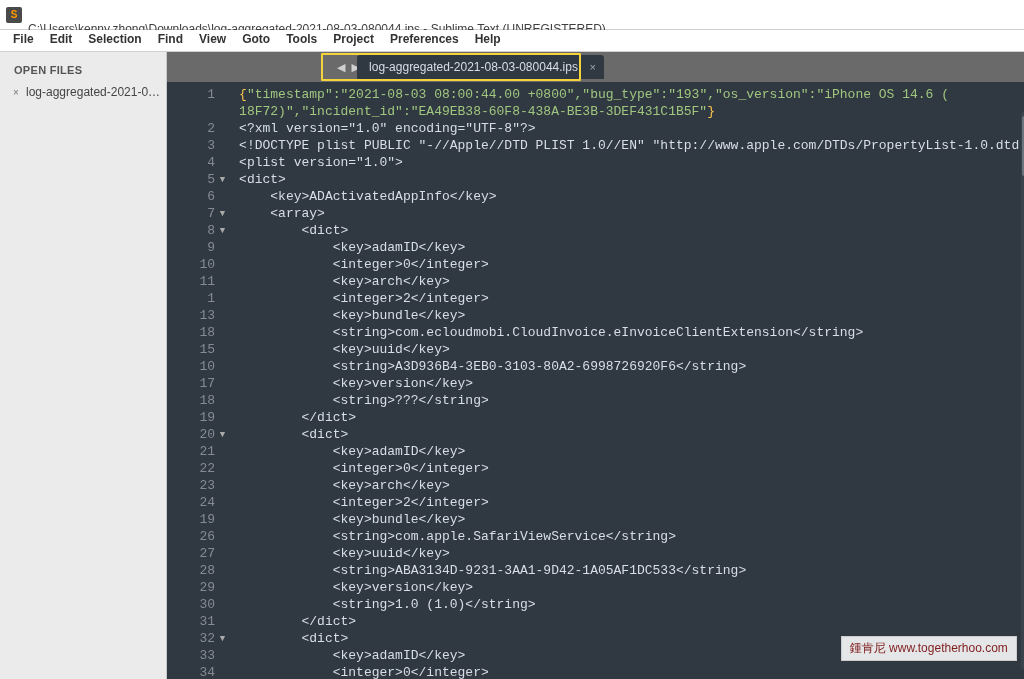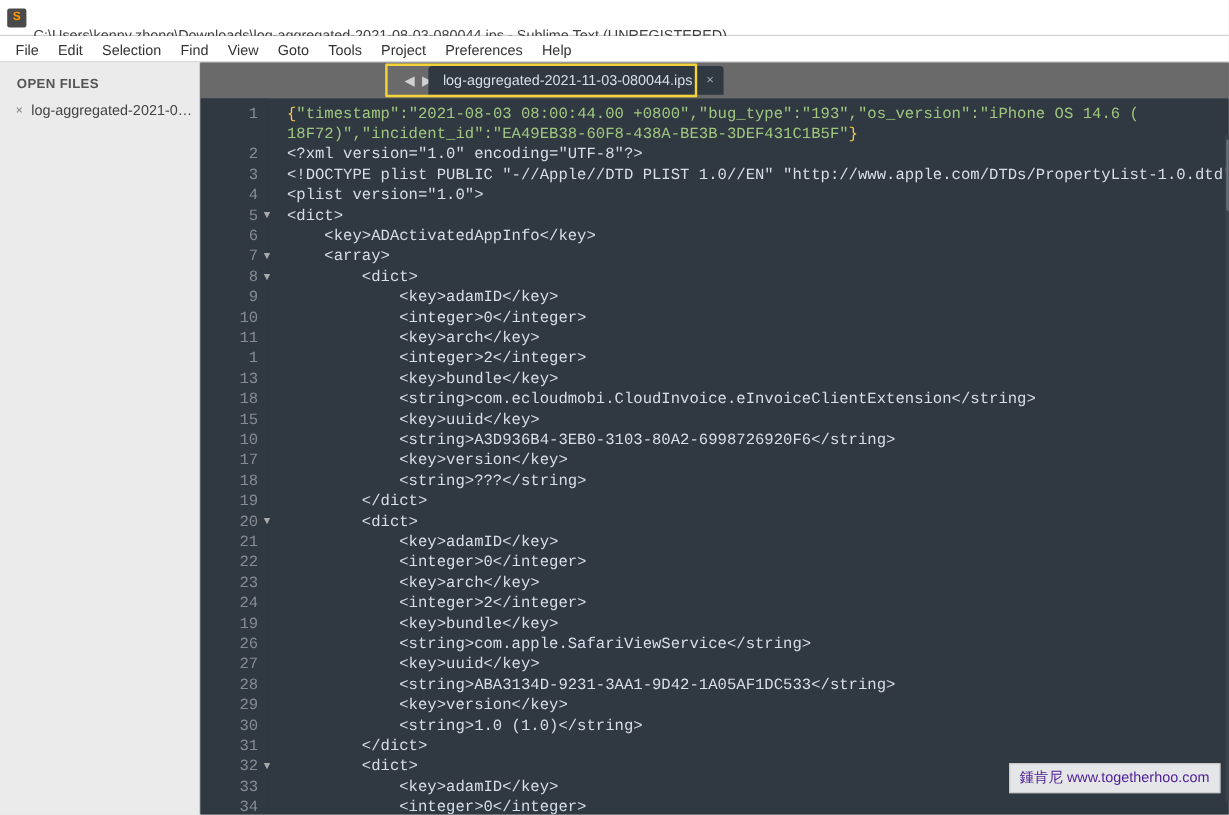--- a/index.html
+++ b/index.html
@@ -1,21 +1,21 @@
 <!DOCTYPE html>
 <html><head>
 <meta charset="utf-8">
 <style>
   * { margin: 0; padding: 0; box-sizing: border-box; }
   html, body { width: 1024px; height: 679px; overflow: hidden; font-family: "Segoe UI", Tahoma, sans-serif; background: #f0f0f0; }
   .window { display: flex; flex-direction: column; width: 100%; height: 100%; }
   .titlebar { height: 30px; background: #ffffff; display: flex; align-items: center; padding: 0 6px; border-bottom: 1px solid #d0d0d0; }
   .app-icon { width: 16px; height: 16px; background: #4a4a4a; margin-right: 6px; display: inline-flex; align-items: center; justify-content: center; color: #ff9800; font-size: 10px; font-weight: bold; border-radius: 2px;}
   .title-text { font-size: 12px; color: #404040; white-space: nowrap; margin-top: 29px; }
-  .menubar { height: 22px; background: #ffffff; display: flex; align-items: flex-end; padding: 0 6px; gap: 2px; border-bottom: 1px solid #d0d0d0;}
+  .menubar { height: 22px; background: #ffffff; display: flex; align-items: flex-start; padding: 0 6px; gap: 2px; border-bottom: 1px solid #d0d0d0; font-weight: bold;}
   .menu-item { font-size: 12px; color: #333; padding: 2px 7px; cursor: default; }
   .content { flex: 1; display: flex; overflow: hidden; }
   .sidebar { width: 176px; background: #ebebeb; border-right: 1px solid #c8c8c8; display: flex; flex-direction: column; padding-top: 8px;}
   .open-files-hdr { font-size: 11px; font-weight: bold; color: #555; padding: 4px 10px 6px 14px; letter-spacing: 0.3px;}
   .open-file-row { display: flex; align-items: center; font-size: 12px; color: #444; padding: 3px 6px 3px 10px; cursor: default; }
   .open-file-row .close { width: 12px; color: #777; font-size: 10px; margin-right: 4px; text-align: center; }
   .open-file-row .label { white-space: nowrap; overflow: hidden; }
   .editor-area { flex: 1; background: #303841; display: flex; flex-direction: column; position: relative; }
   .tabbar { height: 30px; background: #6a6a6a; display: flex; align-items: center; position: relative; }
   .tab-highlight { position: absolute; left: 154px; top: 1px; height: 28px; border: 2px solid #f5d33b; border-radius: 1px; pointer-events: none; width: 260px;}
@@ -25,21 +25,21 @@
   .code-wrap { flex: 1; display: flex; overflow: hidden; font-family: Consolas, "Courier New", monospace; font-size: 13px; line-height: 17px; }
   .gutter { width: 56px; background: #303841; color: #848b95; text-align: right; padding: 4px 8px 0 0; user-select: none; position: relative;}
   .gutter .ln { height: 17px; position: relative;}
   .gutter .fold { position: absolute; right: -10px; top: 1px; color: #aaa; font-size: 9px; }
   .code { flex: 1; background: #303841; color: #d8dee9; padding: 4px 0 0 16px; overflow: hidden; white-space: pre; }
   .code .row { height: 17px; }
   .str { color: #a0c77f; }   
   .yel { color: #f9c74f; }
   .scrollbar-v { width: 12px; background: #3a424c; position: absolute; right: 2px; top: 60px; bottom: 10px; border-radius: 2px;}
   .scroll-thumb { position: absolute; top: 4px; left: 1px; right: 1px; height: 60px; background: #6b737d; border-radius: 2px; }
-  .watermark { position: absolute; right: 18px; bottom: 18px; background: rgba(245,245,245,0.92); color: #4c1d95; font-size: 12px; padding: 3px 8px; border: 1px solid #ccc;}
+  .watermark { position: absolute; right: 18px; bottom: 18px; background: rgba(245,245,245,0.92); color: #7f1d1d; font-size: 12px; padding: 3px 8px; border: 1px solid #ccc;}
 </style>
 </head>
 <body>
 
 <div class="window">
 
   <div class="titlebar">
     <span class="app-icon">S</span>
     <span class="title-text">C:\Users\kenny.zhong\Downloads\log-aggregated-2021-08-03-080044.ips - Sublime Text (UNREGISTERED)</span>
   </div>
@@ -68,21 +68,21 @@
     </div>
 
     <div class="editor-area">
 
       <div class="tabbar">
         <div class="nav-arrows">
           <span>◀</span>
           <span>▶</span>
         </div>
         <div class="tab">
-          <span>log-aggregated-2021-11-03-080044.ips</span>
+          <span>log-aggregated-2021-08-03-080044.ips</span>
           <span class="tab-close">×</span>
         </div>
         <div class="tab-highlight"></div>
       </div>
 
       <div class="code-wrap">
         <div class="gutter" id="gutter">
             <div class="ln">1</div>
             <div class="ln"></div>
             <div class="ln">2</div>

